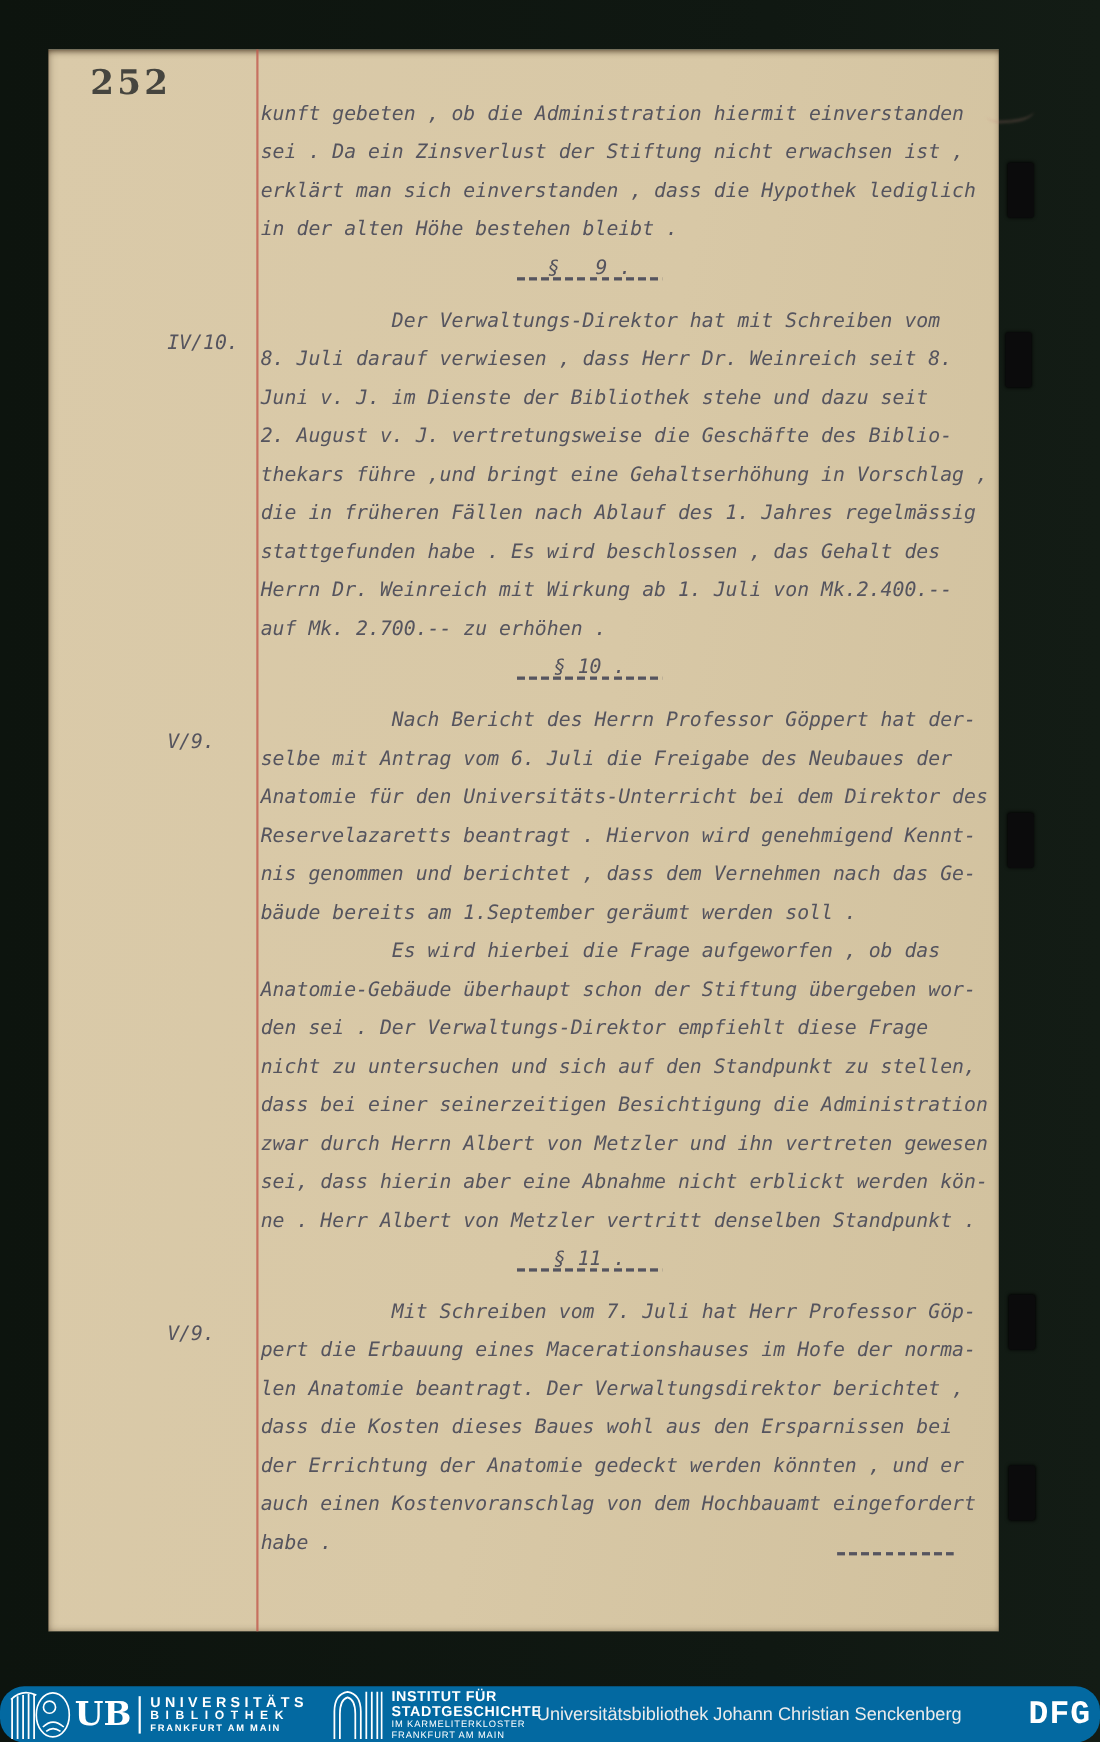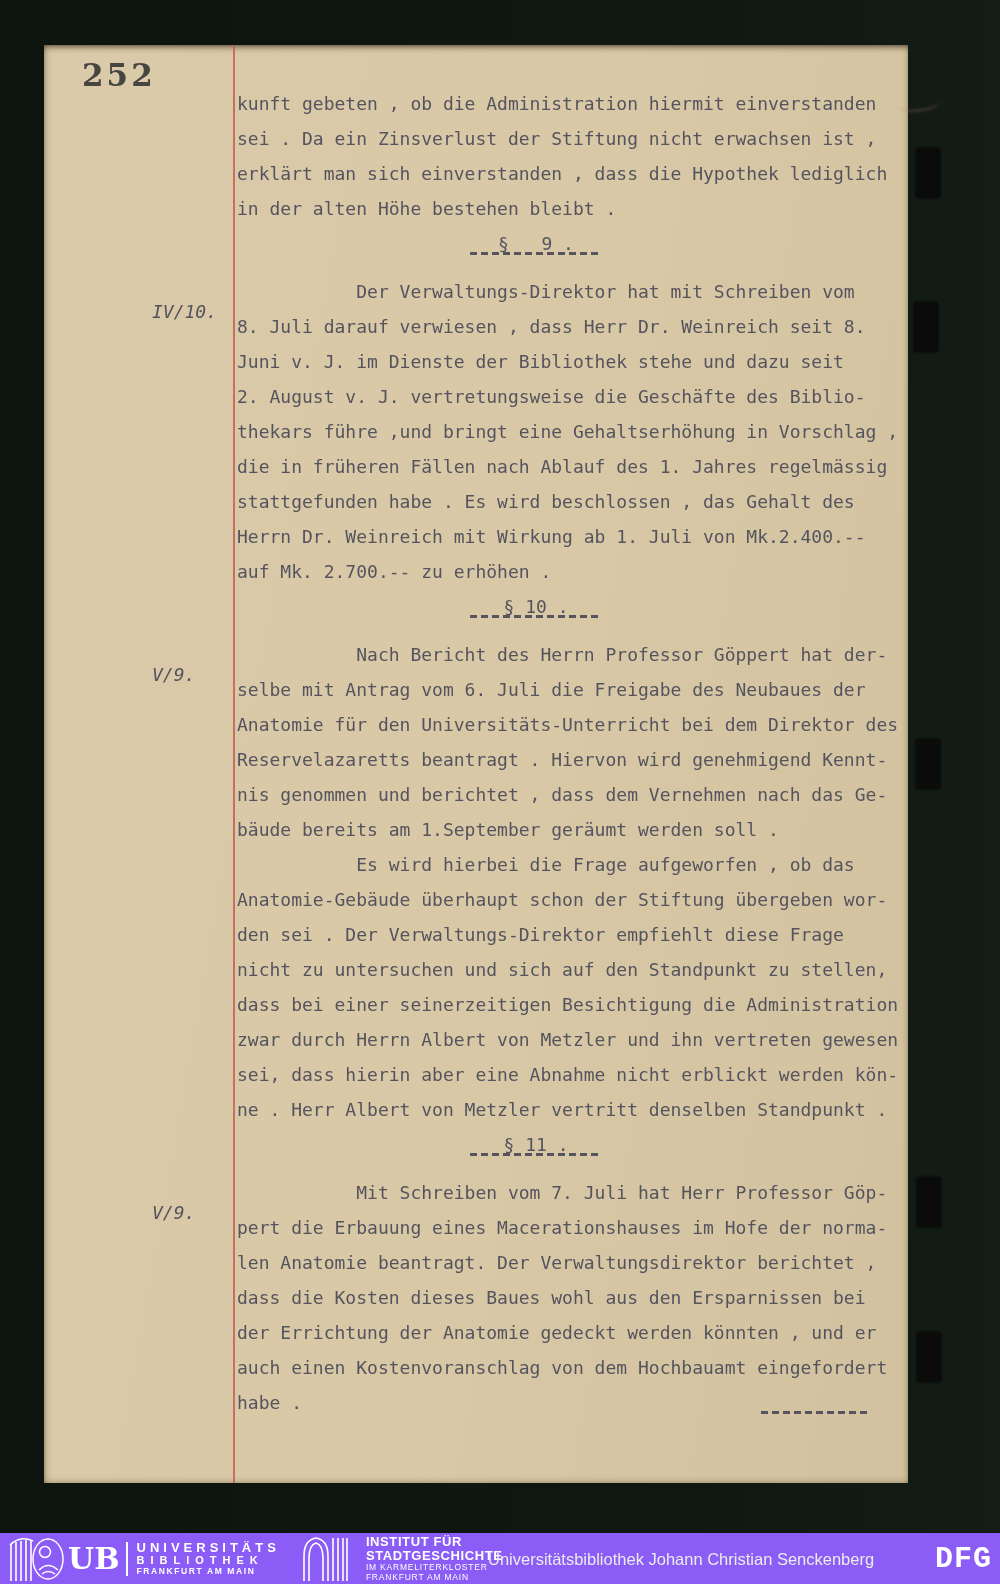--- a/index.html
+++ b/index.html
@@ -27,21 +27,21 @@
     font-size:31px;letter-spacing:3px;color:#46453f;
   }
   .faint-mark{
     position:absolute;left:852px;top:50px;width:44px;height:14px;
     border-bottom:3px solid rgba(190,130,125,.22);border-radius:50%;
     transform:rotate(-6deg);filter:blur(1px);
   }
   
   .text-col{
     position:absolute;left:193px;top:41px;width:672px;
-    font-family:"DejaVu Sans Mono",monospace;
+    font-family:"DejaVu Sans Mono",monospace;font-style:italic;
     font-size:18px;line-height:35px;color:#55545e;white-space:pre;
   }
   .t-line{height:35px;}
   .block.heading{height:48px;text-align:center;padding-right:74px;}
   .h-dash{
     width:132px;height:3px;margin:-9px auto 0;
     background:repeating-linear-gradient(90deg,#56555f 0 7px,transparent 7px 11px);
   }
   .block.signoff{text-align:left;}
   .block.signoff .h-text{padding-right:52px;height:35px;}
@@ -55,34 +55,34 @@
     font-size:18px;color:#55545e;white-space:pre;margin-top:24px;
   }
   
   .punch{
     position:absolute;width:24px;height:50px;background:#0b0b0c;
     border-radius:3px;box-shadow:0 0 3px rgba(0,0,0,.9);
   }
   
   .footer{
     position:absolute;left:0;top:1533px;width:1000px;height:51px;
-    background:#8b5cf6;display:flex;align-items:center;color:#fff;
+    background:#0369a1;display:flex;align-items:center;color:#fff;border-radius:22px;
   }
   .logo-group{display:flex;align-items:center;}
   .ub-group{margin-left:8px;}
   .ub-abbr{
     font-family:"DejaVu Serif",serif;font-weight:bold;font-size:30px;
     margin:0 6px 0 2px;line-height:1;
   }
   .ub-sep{width:2px;height:34px;background:#fff;margin-right:9px;}
   .logo-textstack{display:flex;flex-direction:column;justify-content:center;line-height:1.08;}
   .ub-l1{font-size:13px;letter-spacing:4px;font-weight:600;}
   .ub-l2{font-size:11px;letter-spacing:6px;font-weight:600;}
   .ub-l3{font-size:8.5px;letter-spacing:1.6px;font-weight:600;}
-  .inst-group{margin-left:22px;gap:10px;}
+  .inst-group{margin-left:22px;}
   .inst-icon{margin-right:8px;}
   .inst-l1,.inst-l2{font-size:13px;font-weight:bold;letter-spacing:.6px;}
   .inst-l3,.inst-l4{font-size:8.5px;letter-spacing:.8px;font-weight:400;}
   .library-name{
     position:absolute;left:488px;top:50%;transform:translateY(-50%);
     font-size:16.5px;color:#ececec;font-weight:400;
   }
   .dfg-logo{
     position:absolute;right:8px;top:50%;transform:translateY(-50%);
     font-size:30px;font-weight:800;letter-spacing:1px;color:#fff;

